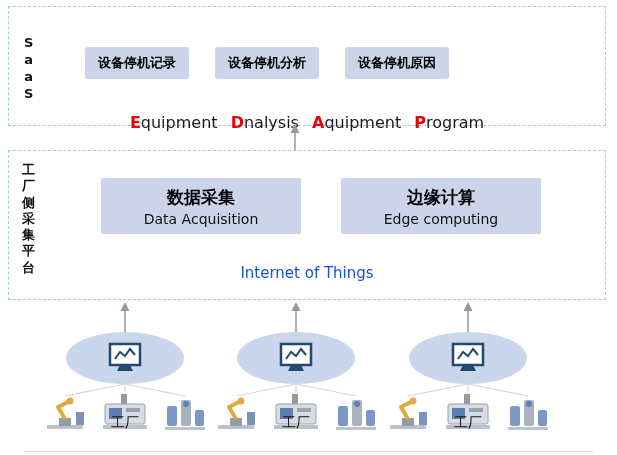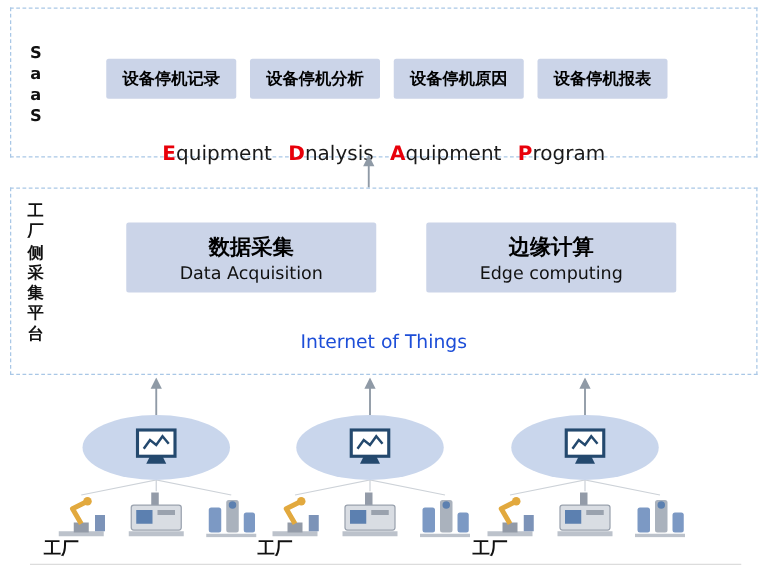--- a/index.html
+++ b/index.html
@@ -9,21 +9,21 @@
   }
   .panel{position:absolute;border:1px dashed #a9c7e6;background:#fff;box-sizing:border-box;}
   .saas-panel{left:8px;top:6px;width:598px;height:120px;}
   .platform-panel{left:8px;top:150px;width:598px;height:150px;}
 
   .side-label{position:absolute;display:flex;flex-direction:column;align-items:center;
     font-weight:bold;font-size:13px;color:#111;line-height:1.3;}
   .saas-side{left:15px;top:28px;}
   .platform-side{left:13px;top:11px;line-height:1.25;}
 
-  .pill-row{position:absolute;left:76px;top:40px;display:flex;gap:11px;}
+  .pill-row{position:absolute;left:76px;top:40px;display:flex;gap:26px;}
   .pill{background:#cbd4e8;padding:7px 13px;font-size:13px;font-weight:bold;color:#000;
     white-space:nowrap;border-radius:2px;}
 
   .edap-title{position:absolute;left:0;top:90px;width:100%;text-align:center;
     font-size:16px;color:#1a1a1a;}
   .edap-title .word{display:inline-block;margin:16px 4px;}
   .edap-title .red{color:#e8000a;font-weight:bold;}
 
   .module-box{position:absolute;width:200px;height:56px;background:#cbd4e8;border-radius:2px;
     display:flex;flex-direction:column;align-items:center;justify-content:center;gap:2px;}
@@ -32,22 +32,22 @@
   .box-acq{left:92px;top:27px;}
   .box-edge{left:332px;top:27px;}
 
   .iot-label{position:absolute;left:0;top:113px;width:100%;text-align:center;
     font-size:15px;color:#1d4ed8;}
 
   .arrow{position:absolute;}
   .ellipse{position:absolute;width:118px;height:52px;border-radius:50%;background:#c9d6ec;
     display:flex;align-items:center;justify-content:center;}
   .machines{position:absolute;}
-  .factory-label{position:absolute;width:180px;font-size:14px;
-    font-weight:bold;color:#111;top:430px;}
+  .factory-label{position:absolute;width:180px;text-align:center;font-size:14px;
+    font-weight:normal;color:#111;top:414px;}
   .bottom-line{position:absolute;left:24px;right:24px;bottom:3px;height:1px;background:#dcdcdc;}
 </style>
 </head>
 <body>
 
 <svg width="0" height="0" style="position:absolute" aria-hidden="true">
   <defs>
     <symbol id="m-arm" viewBox="0 0 44 36">
       <rect x="4" y="31" width="36" height="4" fill="#bcc2cb"></rect>
       <rect x="16" y="24" width="12" height="8" fill="#939ba8"></rect>
@@ -78,21 +78,20 @@
     <div class="side-label saas-side">
       <span>S</span>
       <span>a</span>
       <span>a</span>
       <span>S</span>
     </div>
     <div class="pill-row">
       <div class="pill">设备停机记录</div>
       <div class="pill">设备停机分析</div>
       <div class="pill">设备停机原因</div>
-      <div class="pill">设备停机报表</div>
     </div>
     <div class="edap-title">
       <span class="word"><span class="red">E</span><span>quipment</span></span>
       <span class="word"><span class="red">D</span><span>nalysis</span></span>
       <span class="word"><span class="red">A</span><span>quipment</span></span>
       <span class="word"><span class="red">P</span><span>rogram</span></span>
     </div>
   </div>
 
   <svg class="arrow" style="left:288px;top:124px" width="14" height="28" viewBox="0 0 14 28">

